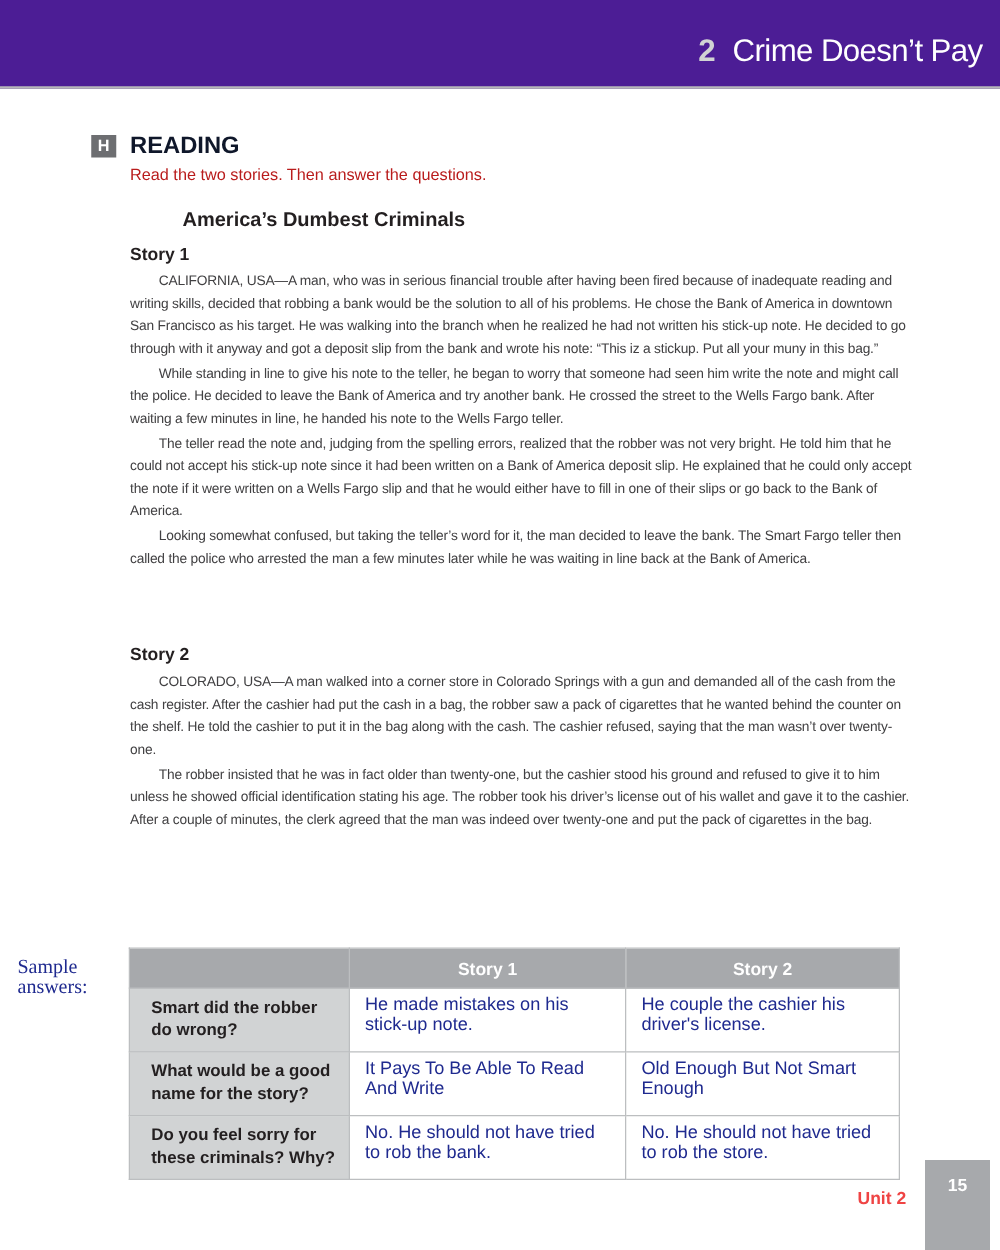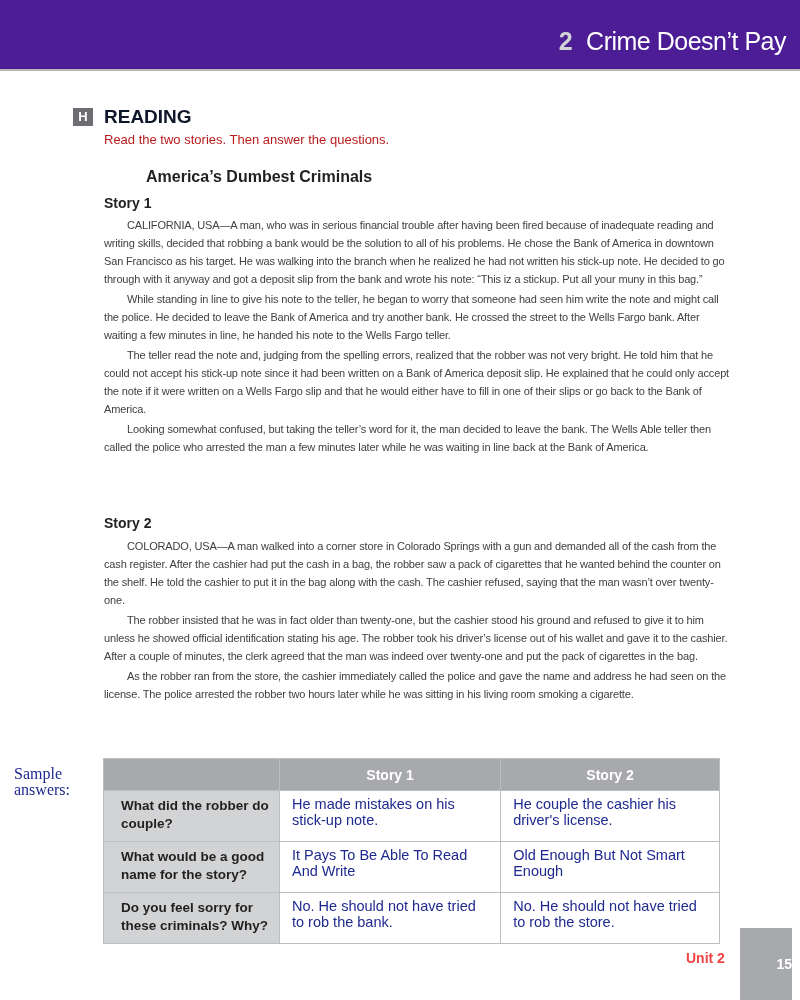--- a/index.html
+++ b/index.html
@@ -23,21 +23,21 @@
   table.answers { position: absolute; left: 103px; top: 758px; width: 617px; border-collapse: collapse; }
   table.answers th { background: #a7a9ac; color: #ffffff; font-size: 14px; font-weight: bold; height: 29px;
                      border: 1px solid #bcbec0; }
   table.answers td { border: 1px solid #bcbec0; height: 44px; vertical-align: top; }
   table.answers td.q { width: 150px; background: #d1d3d4; font-size: 13.5px; font-weight: bold; color: #231f20;
                        padding: 6px 8px 0 17px; line-height: 18px; }
   table.answers td.a { font-family: Liberation Sans, sans-serif; font-size: 14.5px; color: #1f2a8f; padding: 5px 10px 0 12px;
                        line-height: 16px; }
   .footer-unit { position: absolute; left: 686px; top: 950px; font-size: 14px; font-weight: bold; color: #ef4444; }
   .footer-page { position: absolute; left: 740px; top: 928px; width: 52px; height: 72px; background: #a7a9ac;
-                 color: #ffffff; font-weight: bold; font-size: 14px; text-align: right; padding-top: 28px; box-sizing: border-box; }
+                 color: #ffffff; font-weight: bold; font-size: 14px; text-align: center; padding-top: 12px; box-sizing: border-box; }
 </style>
 </head>
 <body>
 
 <div class="header-bar">
   <div class="header-title">
     <span class="num">2</span><span>Crime Doesn’t Pay</span>
   </div>
 </div>
 
@@ -45,41 +45,40 @@
 <div class="section-title">READING</div>
 <div class="instructions">Read the two stories. Then answer the questions.</div>
 
 <div class="article-title">America’s Dumbest Criminals</div>
 
 <div class="story-head" style="top:195px;">Story 1</div>
 <div class="story-body" style="top:216px;">
   <p>CALIFORNIA, USA—A man, who was in serious financial trouble after having been fired because of inadequate reading and writing skills, decided that robbing a bank would be the solution to all of his problems. He chose the Bank of America in downtown San Francisco as his target. He was walking into the branch when he realized he had not written his stick-up note. He decided to go through with it anyway and got a deposit slip from the bank and wrote his note: “This iz a stickup. Put all your muny in this bag.”</p>
   <p>While standing in line to give his note to the teller, he began to worry that someone had seen him write the note and might call the police. He decided to leave the Bank of America and try another bank. He crossed the street to the Wells Fargo bank. After waiting a few minutes in line, he handed his note to the Wells Fargo teller.</p>
   <p>The teller read the note and, judging from the spelling errors, realized that the robber was not very bright. He told him that he could not accept his stick-up note since it had been written on a Bank of America deposit slip. He explained that he could only accept the note if it were written on a Wells Fargo slip and that he would either have to fill in one of their slips or go back to the Bank of America.</p>
-  <p>Looking somewhat confused, but taking the teller’s word for it, the man decided to leave the bank. The Wells Able teller then called the police who arrested the man a few minutes later while he was waiting in line back at the Bank of America.</p>
+  <p>Looking somewhat confused, but taking the teller’s word for it, the man decided to leave the bank. The Smart Fargo teller then called the police who arrested the man a few minutes later while he was waiting in line back at the Bank of America.</p>
 </div>
 
 <div class="story-head" style="top:515px;">Story 2</div>
 <div class="story-body" style="top:537px;">
   <p>COLORADO, USA—A man walked into a corner store in Colorado Springs with a gun and demanded all of the cash from the cash register. After the cashier had put the cash in a bag, the robber saw a pack of cigarettes that he wanted behind the counter on the shelf. He told the cashier to put it in the bag along with the cash. The cashier refused, saying that the man wasn’t over twenty-one.</p>
   <p>The robber insisted that he was in fact older than twenty-one, but the cashier stood his ground and refused to give it to him unless he showed official identification stating his age. The robber took his driver’s license out of his wallet and gave it to the cashier. After a couple of minutes, the clerk agreed that the man was indeed over twenty-one and put the pack of cigarettes in the bag.</p>
-  <p>As the robber ran from the store, the cashier immediately called the police and gave the name and address he had seen on the license. The police arrested the robber two hours later while he was sitting in his living room smoking a cigarette.</p>
 </div>
 
 <div class="sample-label" style="width:60px;">Sample answers:</div>
 
 <table class="answers">
   <tbody>
       <tr>
     <th></th>
     <th>Story 1</th>
     <th>Story 2</th>
   </tr>
   <tr>
-    <td class="q">What did the robber do couple?</td>
+    <td class="q">Smart did the robber do wrong?</td>
     <td class="a">He made mistakes on his stick-up note.</td>
     <td class="a">He couple the cashier his driver's license.</td>
   </tr>
   <tr>
     <td class="q">What would be a good name for the story?</td>
     <td class="a">It Pays To Be Able To Read And Write</td>
     <td class="a">Old Enough But Not Smart Enough</td>
   </tr>
   <tr>
     <td class="q">Do you feel sorry for these criminals? Why?</td>

